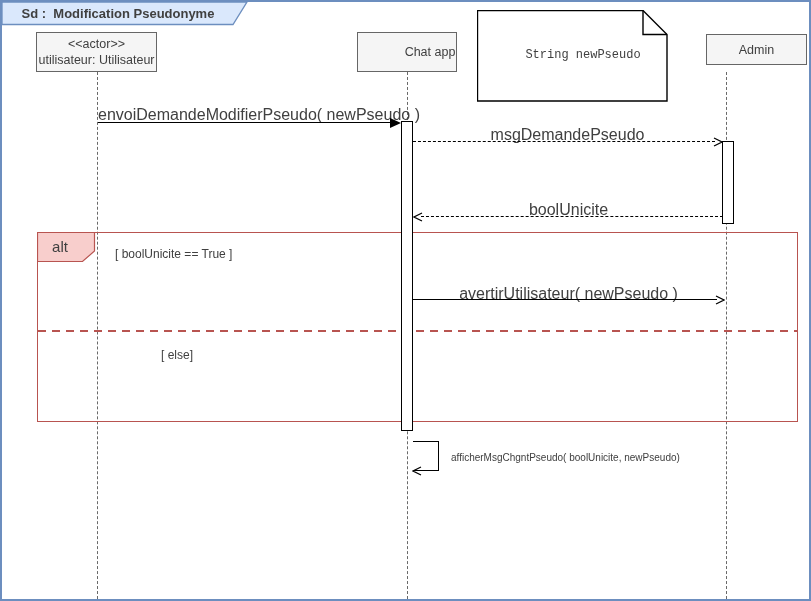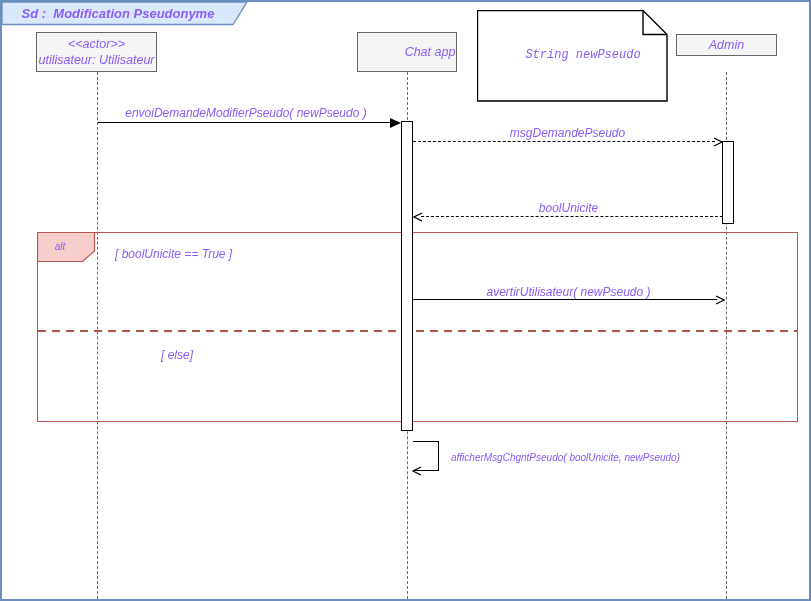--- a/index.html
+++ b/index.html
@@ -2,62 +2,61 @@
 <html><head>
 <meta charset="utf-8">
 <style>
   html,body{margin:0;padding:0;background:#fff;}
   .canvas{
     position:relative;
     width:807px;height:597px;
     border:2px solid #6c8ebf;
     background:#ffffff;
     font-family:"Liberation Sans", sans-serif;
-    color:#8b5cf6;
+    color:#404040;
     overflow:hidden;
-    font-style:italic;
   }
   .abs{position:absolute;}
   
   .title-text{
     left:0;top:0;width:232px;height:22px;
     display:flex;align-items:center;justify-content:center;
     font-size:13px;font-weight:600;white-space:pre;
   }
   
   .pbox{
     background:#f5f5f5;border:1px solid #666666;
     display:flex;flex-direction:column;align-items:center;justify-content:center;
     font-size:12.5px;line-height:16px;text-align:center;
     box-sizing:border-box;
   }
   
   .lifeline{width:0;border-left:1px dashed #696969;}
   
   .activation{background:#ffffff;border:1px solid #000;box-sizing:border-box;width:12px;}
   
-  .msg-label{font-size:12px;text-align:center;white-space:nowrap;}
+  .msg-label{font-size:16px;text-align:center;white-space:nowrap;}
   .msg-label-left{font-size:10px;text-align:left;white-space:nowrap;}
   
   .hline-solid{height:0;border-top:1px solid #000;}
   .hline-dashed{height:0;border-top:1px dashed #000;}
   .vline-solid{width:0;border-left:1px solid #000;}
   
   .head-filled-right{
     width:0;height:0;
     border-top:5px solid transparent;
     border-bottom:5px solid transparent;
     border-left:11px solid #000;
   }
   
   .alt-frame{border:1px solid #b85450;box-sizing:border-box;}
   .alt-operator{
     width:46px;height:29px;
     display:flex;align-items:center;justify-content:center;
-    font-size:10px;
+    font-size:15px;
   }
   .alt-divider{
     height:2px;
     background:repeating-linear-gradient(90deg,#b85450 0 8px,transparent 8px 14px);
   }
   .guard{font-size:12px;white-space:pre;}
   
   .note-text{
     left:486px;top:8px;width:190px;height:91px;
     display:flex;flex-direction:column;align-items:center;justify-content:center;
@@ -76,21 +75,21 @@
   </svg>
   <div class="abs title-text">Sd :  Modification Pseudonyme</div>
 
   <div class="abs pbox" style="left:34px;top:30px;width:121px;height:40px;">
     <div>&lt;&lt;actor&gt;&gt;</div>
     <div>utilisateur: Utilisateur</div>
   </div>
   <div class="abs pbox" style="left:355px;top:30px;width:100px;height:40px;padding-left:46px;">
     <div>Chat app</div>
   </div>
-  <div class="abs pbox" style="left:674px;top:32px;width:101px;height:22px;">
+  <div class="abs pbox" style="left:704px;top:32px;width:101px;height:31px;">
     <div>Admin</div>
   </div>
 
   <svg class="abs" style="left:475px;top:8px;" width="191" height="92">
     <path d="M0.5,0.5 H166 L190,24.5 V91 H0.5 Z" fill="#ffffff" stroke="#000" stroke-width="1.4"></path>
     <path d="M166,0.5 V24.5 H190" fill="none" stroke="#000" stroke-width="1.4"></path>
   </svg>
   <div class="abs note-text">
     <div>String newPseudo</div>
   </div>

